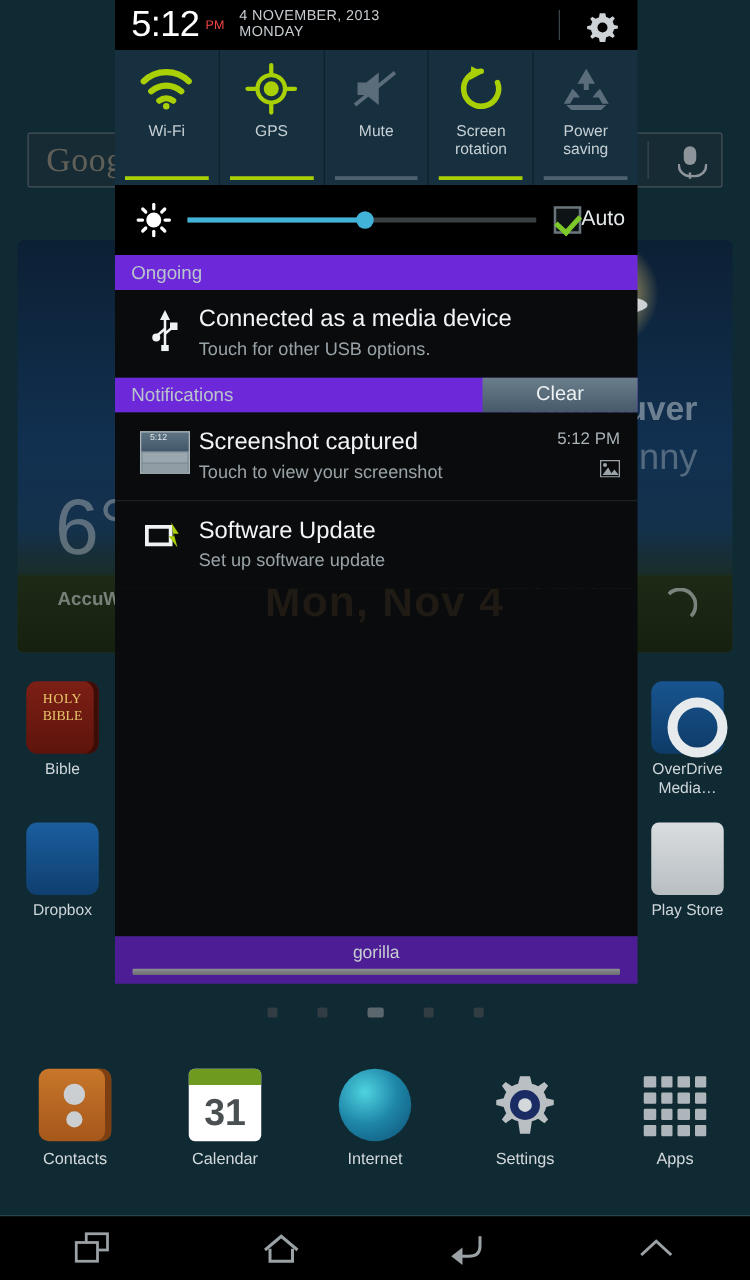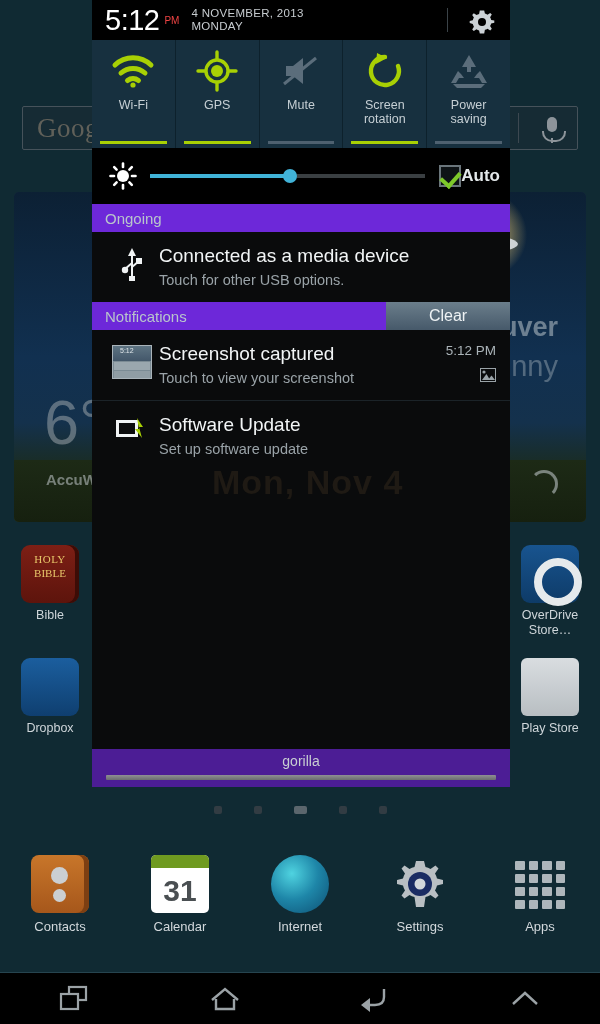--- a/index.html
+++ b/index.html
@@ -146,21 +146,21 @@
   .qs-lbl{ font-size:12.5px; color:#c6cfd4; text-align:center; line-height:14px;}
   .qs-bar{ position:absolute; left:8px; right:8px; bottom:4px; height:3px; background:#4e6170;}
   .qs-bar.on{ background:#a8d004;}
 
   .bright{ height:56px; background:#000; display:flex; align-items:center; padding:0 10px;}
   .bright-ico{ width:42px; display:flex; justify-content:center;}
   .slider{ flex:1; position:relative; height:4px; background:#3a3f42; margin:0 6px;}
   .slider .fill{ position:absolute; left:0; top:0; bottom:0; background:#41b3d8;}
   .slider .knob{ position:absolute; top:-5px; width:14px;height:14px;border-radius:50%;
     background:#41b3d8; transform:translateX(-7px);}
-  .autobox{ display:flex; align-items:center; gap:0; padding-left:8px;font-weight:bold;}
+  .autobox{ display:flex; align-items:flex-start; gap:0; padding-left:8px;}
   .chk{ width:22px;height:22px;border:2px solid #6a757b; background:#0e1316; position:relative;}
   .chk:after{ content:""; position:absolute; left:3px; top:1px; width:9px;height:15px;
     border:solid #7ec92a; border-width:0 4px 4px 0; transform:rotate(42deg);}
   .autolbl{ font-size:17px; color:#e3e8ea;}
 
   .sect{ height:28px; background:#6d28d9; display:flex; align-items:center;
     justify-content:space-between; }
   .sect-t{ font-size:15px; color:#b9c5cc; padding-left:13px;}
   .clearbtn{ width:124px; height:28px; display:flex; align-items:center; justify-content:center;
     font-size:16px; color:#eef2f4;
@@ -239,21 +239,21 @@
         <div class="agcell">
          <div class="agicon ic-speed"></div>
          <div class="aglabel">Speedtest</div>
        </div>
         <div class="agcell">
          <div class="agicon ic-qpdf"></div>
          <div class="aglabel">qPDF Viewer</div>
        </div>
         <div class="agcell">
          <div class="agicon ic-overdrive"></div>
-         <div class="aglabel">OverDrive Store…</div>
+         <div class="aglabel">OverDrive Media…</div>
        </div>
       </div>
     <div class="agrow" id="row1" style="margin-top:20px;">
         <div class="agcell">
          <div class="agicon ic-dropbox"></div>
          <div class="aglabel">Dropbox</div>
        </div>
         <div class="agcell">
          <div class="agicon ic-cam"></div>
          <div class="aglabel"></div>

